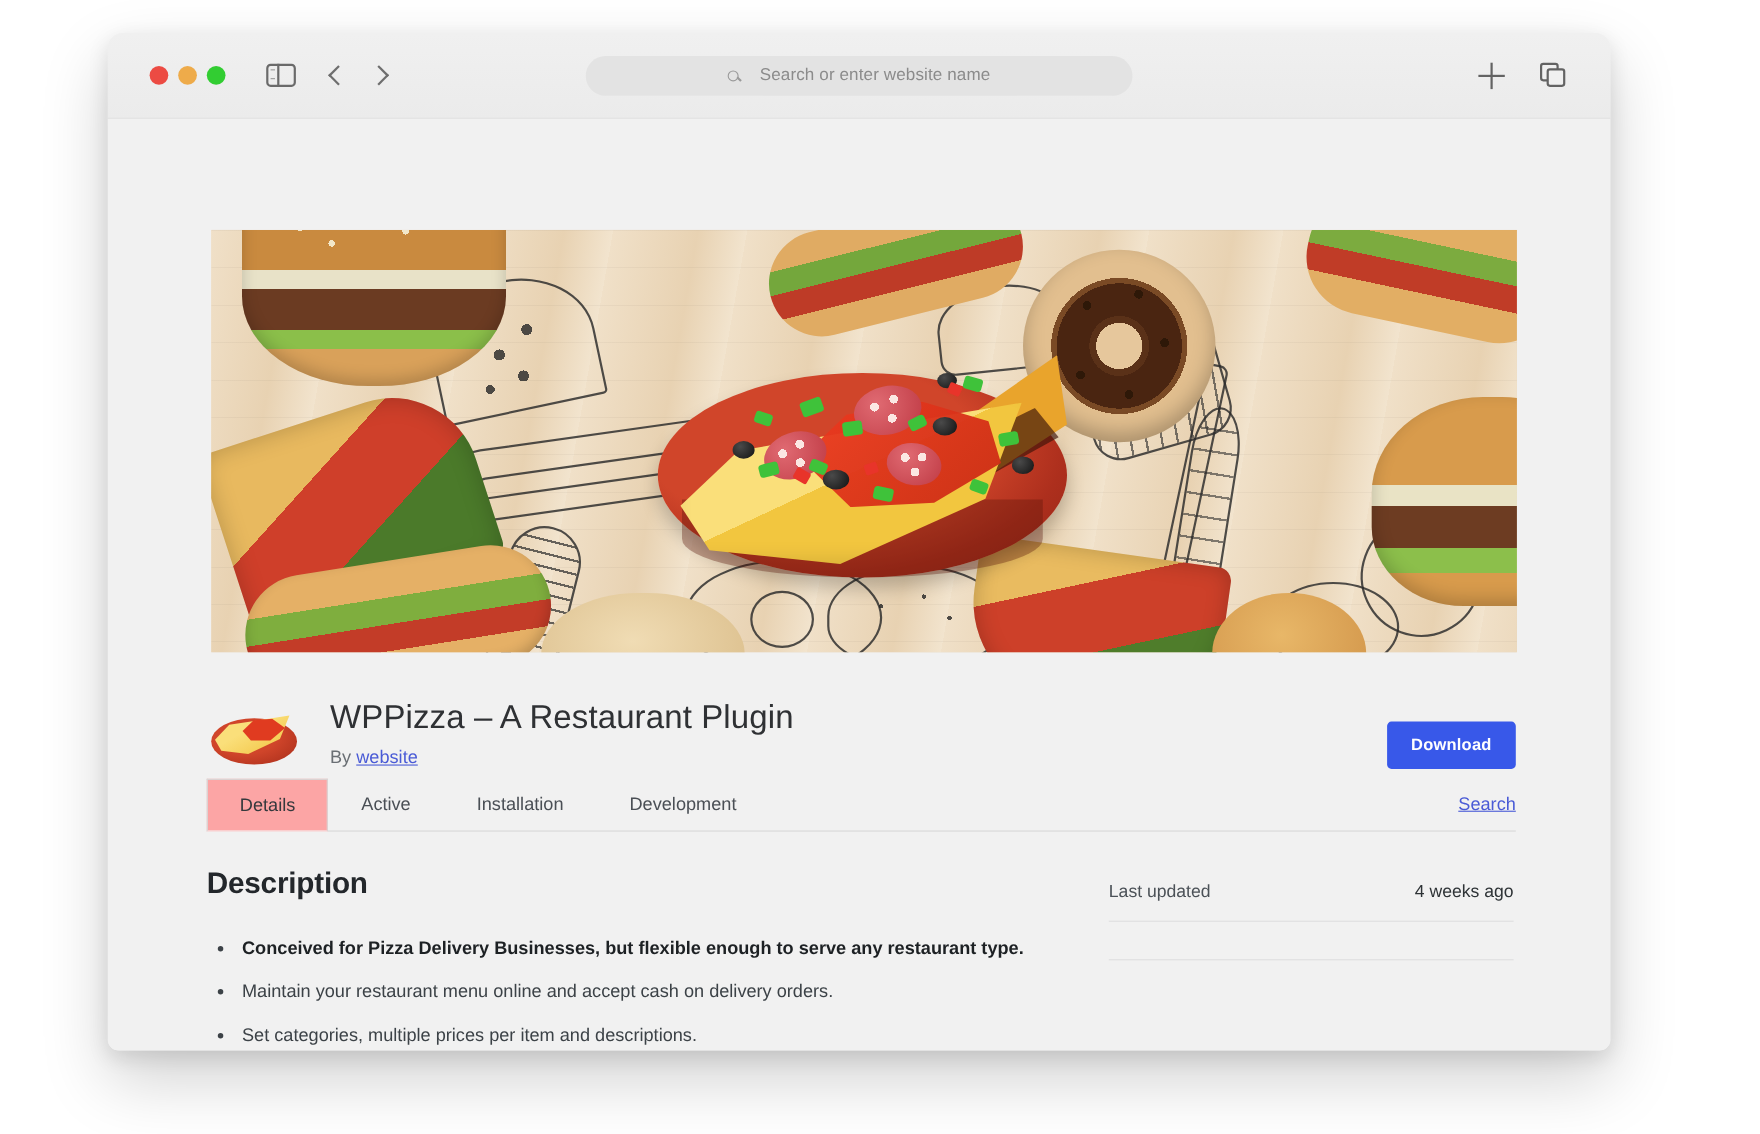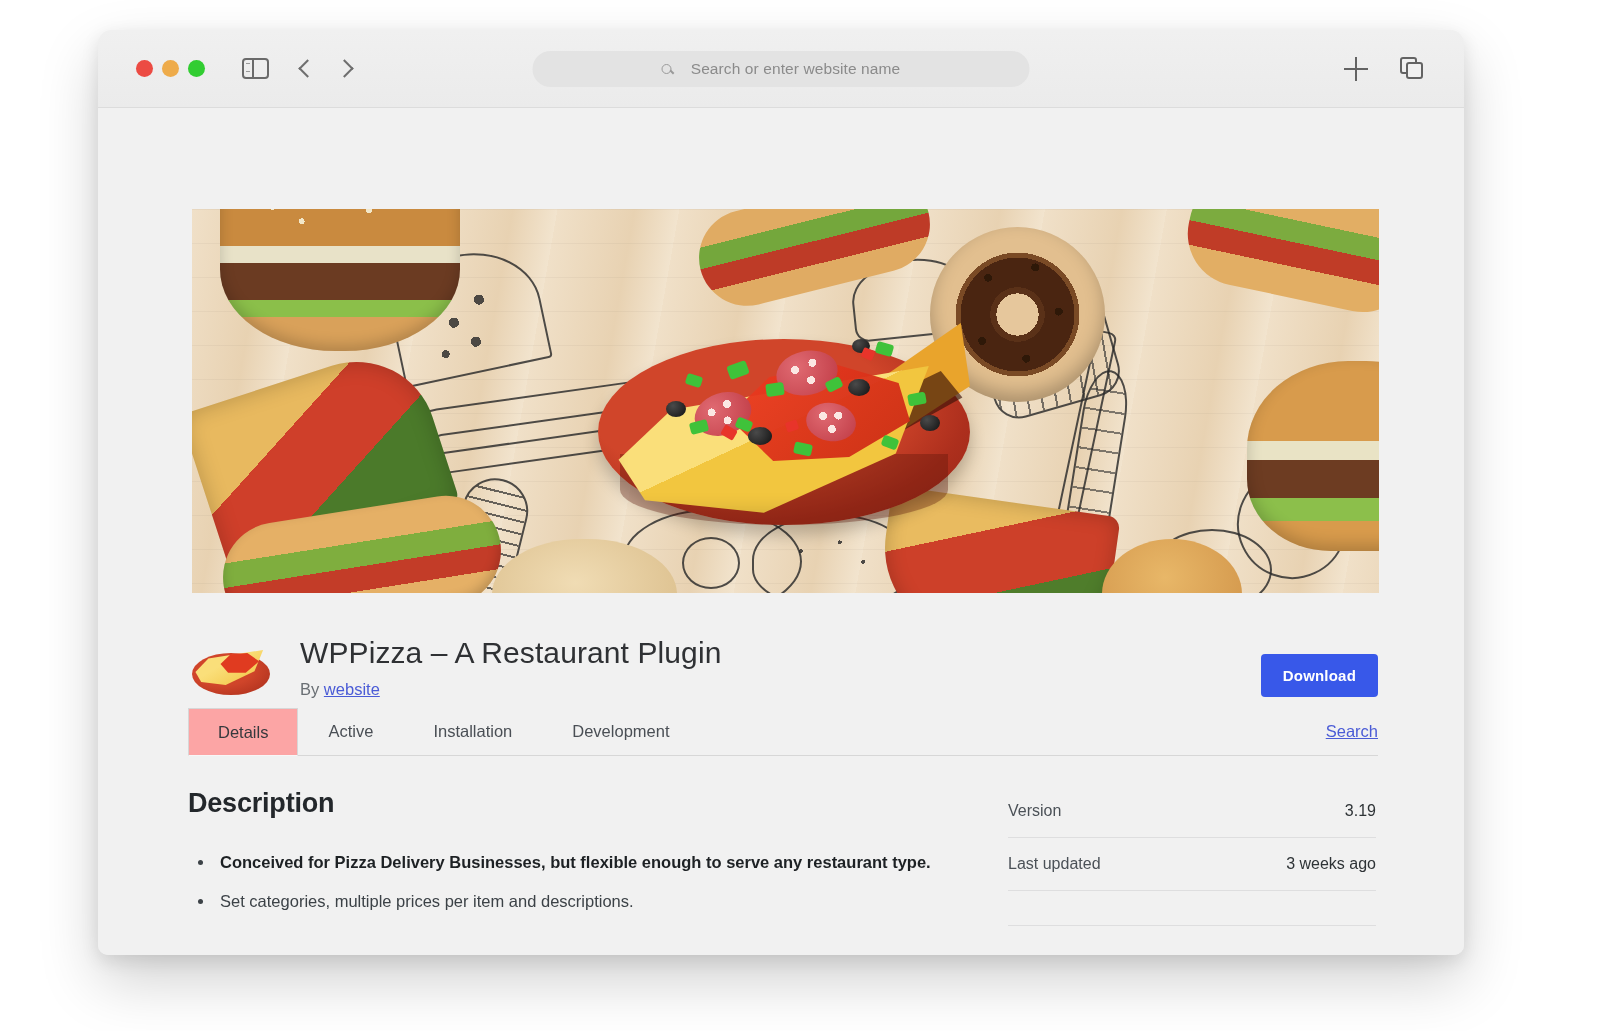--- a/index.html
+++ b/index.html
@@ -415,21 +415,21 @@
   .olive { position: absolute; border-radius: 50%; background: radial-gradient(circle at 35% 30%, #4a4a4a, #111); }
   .basil { position: absolute; background: #3fc23a; border-radius: 3px; }
   .tom   { position: absolute; background: #e8342a; border-radius: 2px; }
 
   
   .plugin-header {
     position: absolute;
     left: 90px; top: 522px;
     width: 1190px;
     display: flex;
-    align-items: center;
+    align-items: flex-end;
   }
   .plugin-icon {
     width: 86px; height: 56px;
     margin-top: 12px;
     position: relative;
     flex: none;
   }
   .pi-plate {
     position: absolute;
     left: 4px; top: 10px; width: 78px; height: 42px;
@@ -679,33 +679,30 @@
       <div class="tab">Installation</div>
       <div class="tab">Development</div>
       <a href="#" class="support-link">Search</a>
     </div>
 
     <div class="content">
       <div class="desc-col">
         <div class="desc-title">Description</div>
         <ul class="desc-list">
           <li class="strong">Conceived for Pizza Delivery Businesses, but flexible enough to serve any restaurant type.</li>
+          <li>Maintain your restaurant menu online and accept cash on delivery orders.</li>
           <li>Set categories, multiple prices per item and descriptions.</li>
 
         </ul>
       </div>
 
       <div class="meta-col">
         <div class="meta-row">
-          <span class="meta-label">Version</span>
-          <span class="meta-value">3.19</span>
-        </div>
-        <div class="meta-row">
           <span class="meta-label">Last updated</span>
-          <span class="meta-value">3 weeks ago</span>
+          <span class="meta-value">4 weeks ago</span>
         </div>
         <div class="meta-row">
           
           
         </div>
 
       </div>
     </div>
 
   </div>

